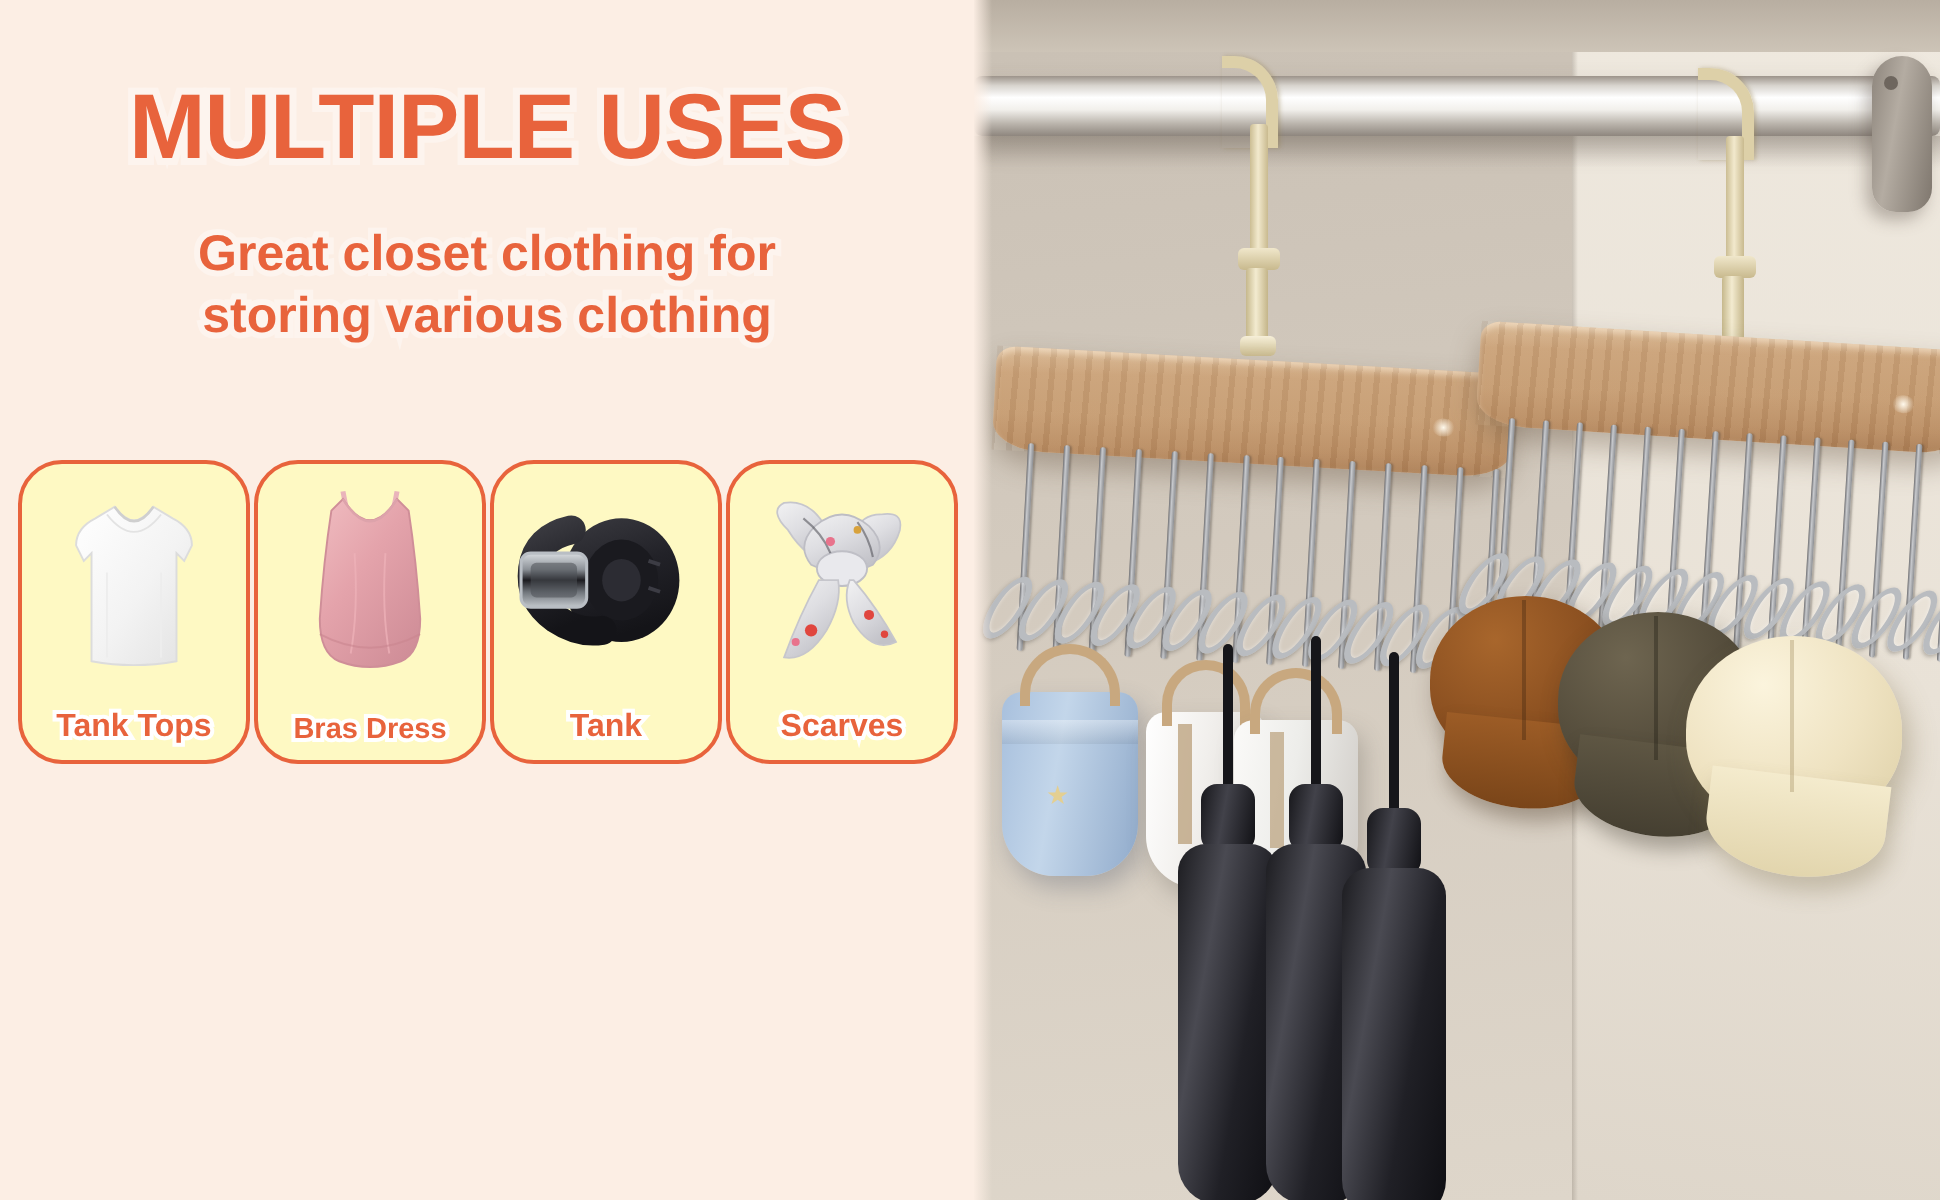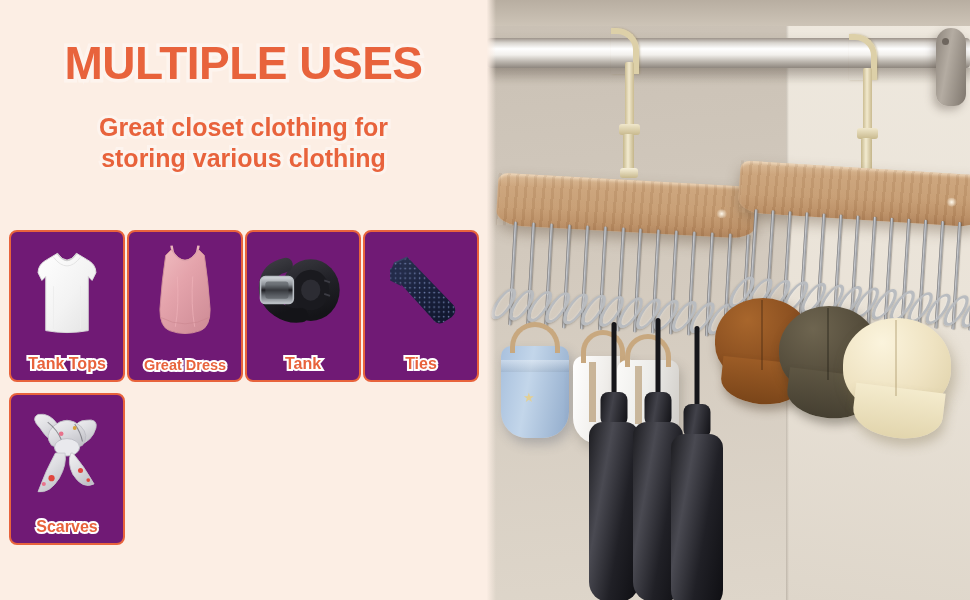--- a/index.html
+++ b/index.html
@@ -35,23 +35,23 @@
   
   .grid{
     position:absolute;left:9px;top:218px;
     width:470px;
     display:grid;grid-template-columns:repeat(4,116px);
     grid-template-rows:152px 152px;
     column-gap:2px;row-gap:11px;
   }
   .card{
     position:relative;
-    background:#701a75;
+    background:#fef9c3;
     border:2.5px solid #e8633c;
-    border-radius:8px;
+    border-radius:22px;
     overflow:hidden;
   }
   .card-img{
     position:absolute;left:0;top:4px;width:100%;height:112px;
   }
   .card-label{
     position:absolute;left:0;bottom:7px;width:100%;
     text-align:center;
     font-size:16px;font-weight:bold;color:#e8633c;
     -webkit-text-stroke:4px #ffffff;
@@ -233,21 +233,21 @@
                 <stop offset=".45" stop-color="#e4a3ab"></stop>
                 <stop offset="1" stop-color="#d08e98"></stop>
           </linearGradient>
             </defs>
           <path d="M44 8 Q46 20 50 28 M72 8 Q70 20 66 28" fill="none" stroke="#eab4bb" stroke-width="2.6"></path>
           <path d="M44 12 Q58 34 72 12 L78 18 Q82 44 84 74 Q84 92 74 96 Q58 102 42 96 Q32 92 32 74 Q34 44 38 18 Z" fill="url(#sd)" stroke="#cf8e98" stroke-width="1"></path>
           <path d="M44 12 Q58 35 72 12" fill="none" stroke="#dda3ab" stroke-width="1.3"></path>
           <path d="M50 40 Q52 70 48 92 M66 40 Q64 70 68 92" fill="none" stroke="#eeb2b8" stroke-width="1" opacity=".75"></path>
           <path d="M32 82 Q58 96 84 82" fill="none" stroke="#c9868f" stroke-width="1" opacity=".6"></path>
         </svg>
-        <div class="card-label small">Great Dress</div>
+        <div class="card-label small">Bras Dress</div>
       </div>
 
       <div class="card">
         <svg class="card-img" viewBox="0 0 116 112">
           <defs>
             <linearGradient id="blt" x1="0" y1="0" x2="0.3" y2="1">
               <stop offset="0" stop-color="#3a3a40"></stop>
                 <stop offset=".5" stop-color="#222228"></stop>
                 <stop offset="1" stop-color="#141418"></stop>
             </linearGradient>
@@ -263,40 +263,20 @@
           <ellipse cx="66" cy="54" rx="19" ry="21" fill="#1a1a1f"></ellipse>
           <ellipse cx="66" cy="54" rx="10" ry="11" fill="#2c2c33"></ellipse>
           <path d="M40 28 Q22 32 20 48 Q18 64 32 74 Q44 82 56 80" fill="none" stroke="url(#blt)" stroke-width="15" stroke-linecap="round"></path>
           <rect x="14" y="40" width="34" height="28" rx="5" fill="url(#bkl)" stroke="#b9bec4" stroke-width="1.6"></rect>
           <rect x="19" y="45" width="24" height="18" rx="3" fill="#4c5056" opacity=".55"></rect>
           <path d="M80 44 L86 46 M80 58 L86 60" stroke="#3c3c44" stroke-width="2"></path>
         </svg>
         <div class="card-label">Tank</div>
       </div>
 
-      <div class="card">
-        <svg class="card-img" viewBox="0 0 116 112">
-          <defs>
-            <linearGradient id="tie" x1="0" y1="0" x2="0.6" y2="1">
-              <stop offset="0" stop-color="#2a3350"></stop>
-                <stop offset=".5" stop-color="#1b2340"></stop>
-                <stop offset="1" stop-color="#121830"></stop>
-            </linearGradient>
-            <pattern id="dots" width="5" height="5" patternUnits="userSpaceOnUse">
-              <circle cx="1.6" cy="1.6" r="0.85" fill="#7f90c0" opacity=".85"></circle>
-            </pattern>
-          </defs>
-          <path d="M30 26 L44 20 L92 70 Q96 76 90 82 L80 88 Q74 90 70 84 L30 40 Q26 32 30 26 Z" fill="url(#tie)"></path>
-          <path d="M30 26 L44 20 L92 70 Q96 76 90 82 L80 88 Q74 90 70 84 L30 40 Q26 32 30 26 Z" fill="url(#dots)"></path>
-          <path d="M26 32 L40 24 L36 34 L44 36 L34 42 L38 50 L26 44 Z" fill="#232b4a"></path>
-          <path d="M26 32 L40 24 L36 34 L44 36 L34 42 L38 50 L26 44 Z" fill="url(#dots)" opacity=".7"></path>
-          <path d="M44 20 L30 26" fill="none" stroke="#3a4468" stroke-width="1.4"></path>
-        </svg>
-        <div class="card-label">Ties</div>
-      </div>
 
       <div class="card">
         <svg class="card-img" viewBox="0 0 116 112">
           <defs>
               <linearGradient id="sc" x1="0" y1="0" x2="0.6" y2="1">
             <stop offset="0" stop-color="#f2f2f3"></stop>
                 <stop offset=".5" stop-color="#dedee2"></stop>
                 <stop offset="1" stop-color="#c2c2c8"></stop>
           </linearGradient>
             </defs>

